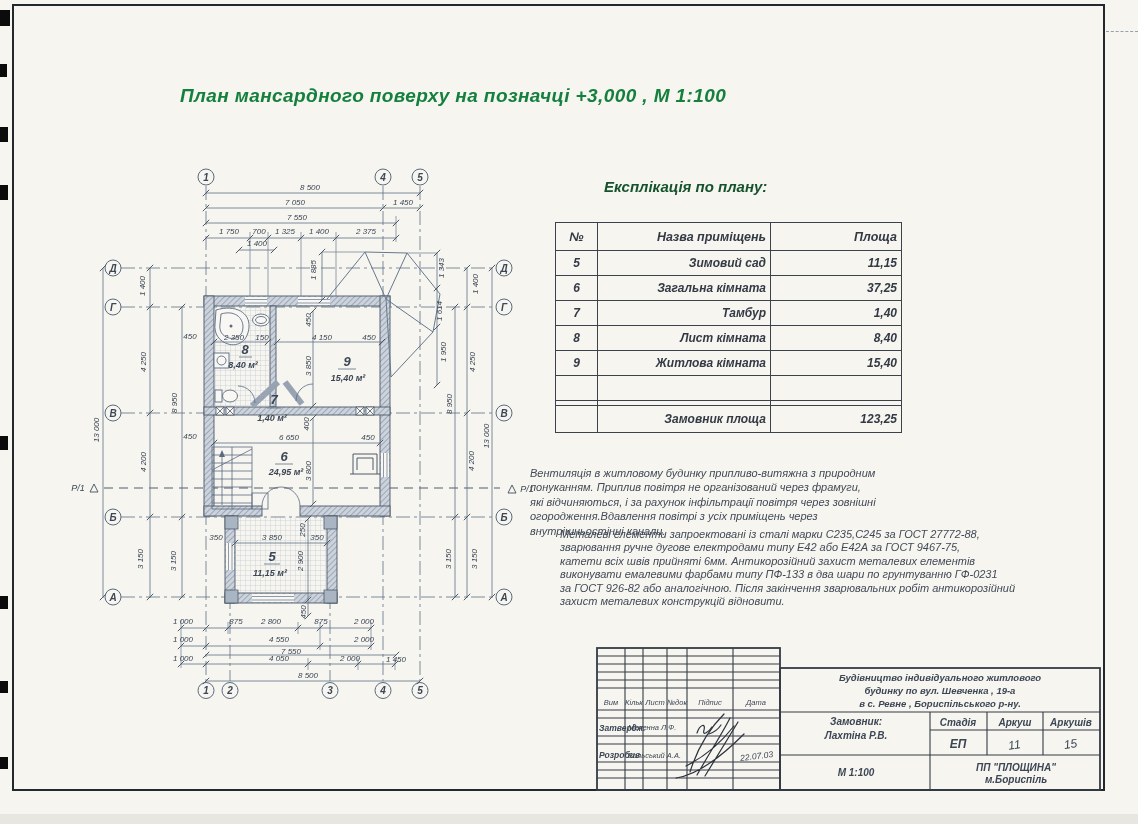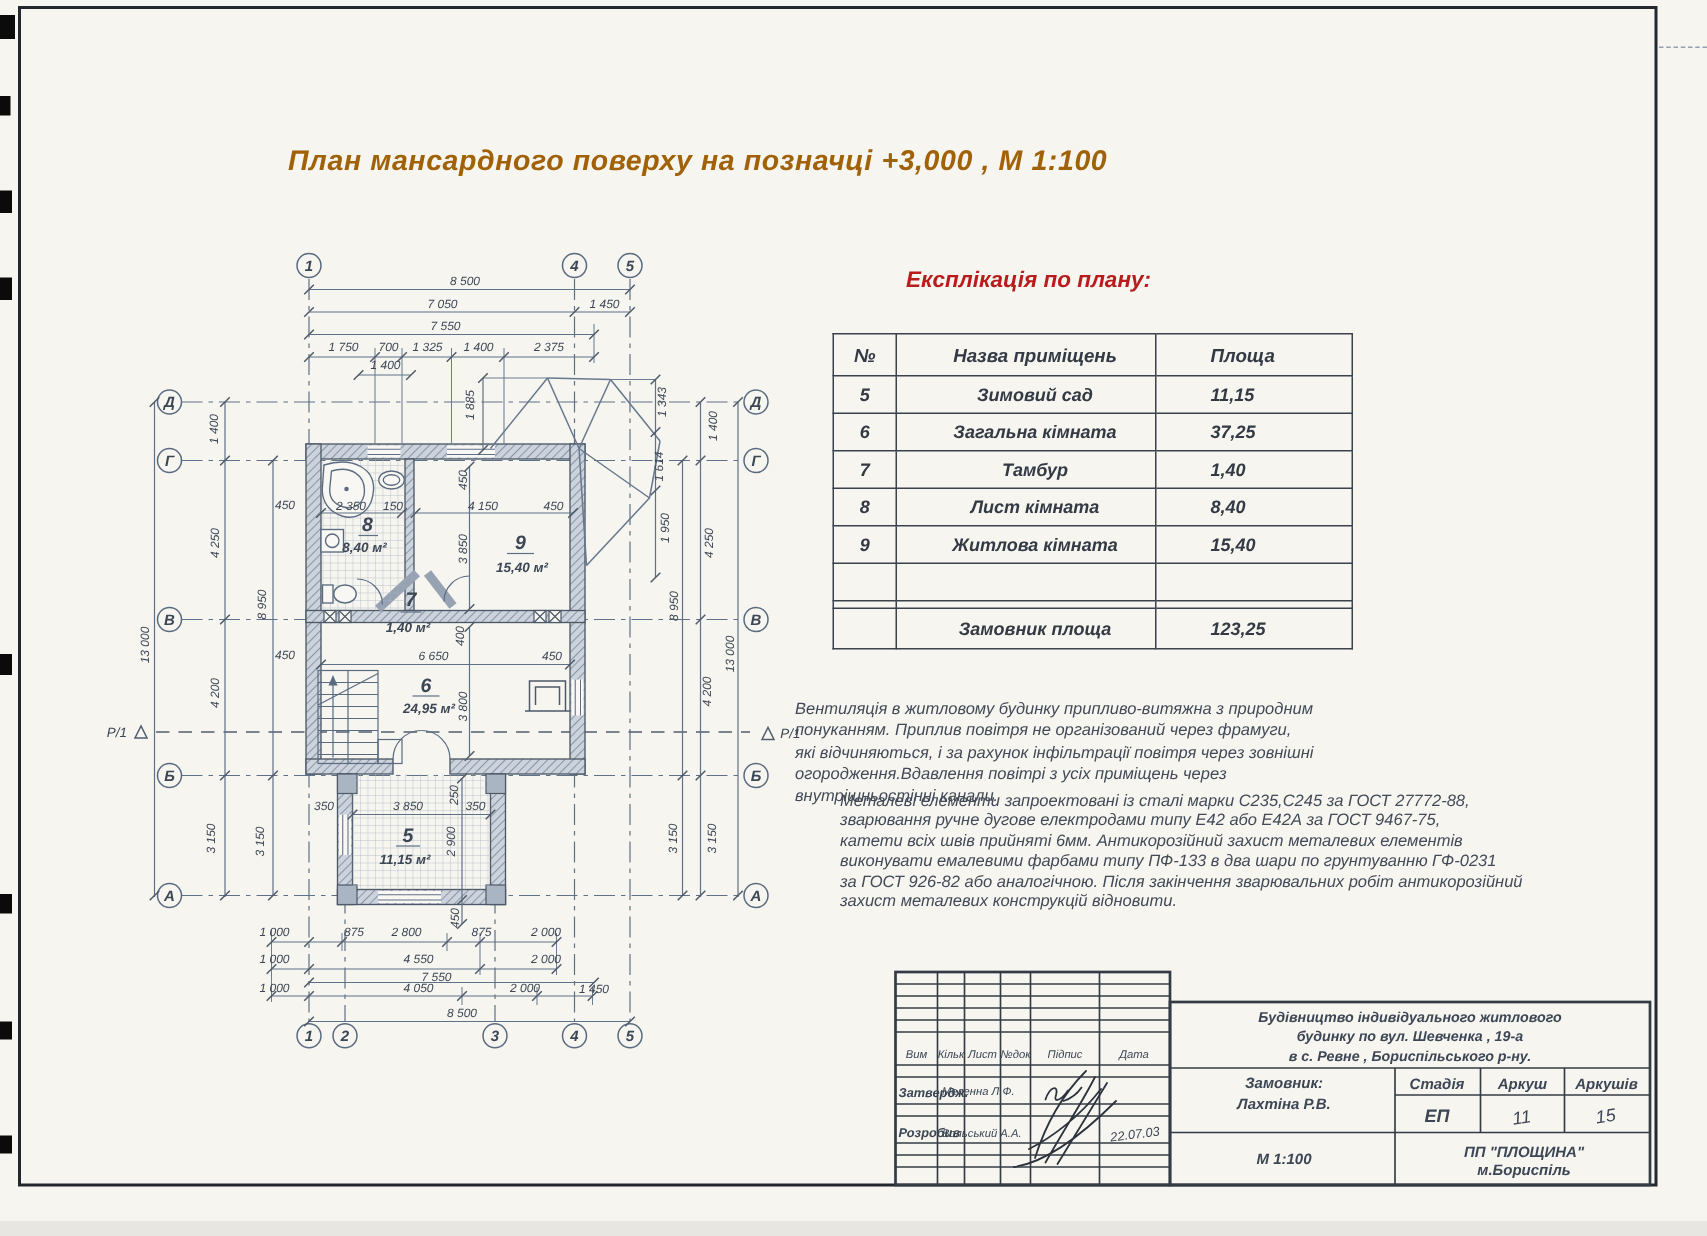--- a/index.html
+++ b/index.html
@@ -6,34 +6,34 @@
   body{width:1138px;height:824px;overflow:hidden;background:#eceae4;
        font-family:"Liberation Sans",sans-serif;}
   .sheet{position:absolute;left:0;top:0;width:1138px;height:824px;background:#f6f5f0;}
   .frame{position:absolute;left:12px;top:4px;width:1089px;height:783px;
          border:2.4px solid #23282e;}
   .mark{position:absolute;background:#0b0b0b;}
   .edge-dash{position:absolute;left:1106px;top:31px;width:32px;height:0;
              border-top:1.2px dashed #97a1ae;}
   .scan-bottom{position:absolute;left:0;top:814px;width:1138px;height:10px;
                background:#dbd9d3;opacity:.55;}
-  .title{position:absolute;left:180px;top:84px;margin:12px;
+  .title{position:absolute;left:180px;top:84px;margin:0;
          font:italic bold 19px/24px "Liberation Sans",sans-serif;
-         color:#a16207;letter-spacing:.4px;}
+         color:#15803d;letter-spacing:.4px;}
   .legend-title{position:absolute;left:604px;top:178px;
-         font:italic bold 15px "Liberation Sans",sans-serif;color:#b91c1c;}
+         font:italic bold 15px "Liberation Sans",sans-serif;color:#14532d;}
   table.legend{position:absolute;left:555px;top:222px;border-collapse:collapse;
          background:transparent;}
   table.legend th,table.legend td{border:1.4px solid #3b424c;
          font:italic bold 12px "Liberation Sans",sans-serif;color:#333a44;
          padding:0 4px;}
   table.legend th{height:27px;text-align:center;font-size:12.5px;}
   table.legend .c-num{width:33px;text-align:center;}
-  table.legend .c-name{width:152px;text-align:center;padding-left:16px;}
-  table.legend .c-area{width:90px;text-align:left;padding-left:36px;}
+  table.legend .c-name{width:152px;text-align:right;padding-left:16px;}
+  table.legend .c-area{width:90px;text-align:right;padding-left:36px;}
   tbody.data td{height:24px;}
   tbody.gap td{height:4px;padding:0;}
   tbody.sum td{height:26px;}
   .note{position:absolute;white-space:pre-line;
         font:italic 11px/14.4px "Liberation Sans",sans-serif;color:#414a56;}
   #note-steel{line-height:13.4px;}
   svg text{font-family:"Liberation Sans",sans-serif;font-style:italic;fill:#3c4654;}
   .thin{stroke:#5f7186;stroke-width:.8;fill:none;}
   .thin2{stroke:#6b7d92;stroke-width:.7;fill:none;}
   .dd{stroke:#5f7186;stroke-width:.8;fill:none;stroke-dasharray:14 4 3 4;}

